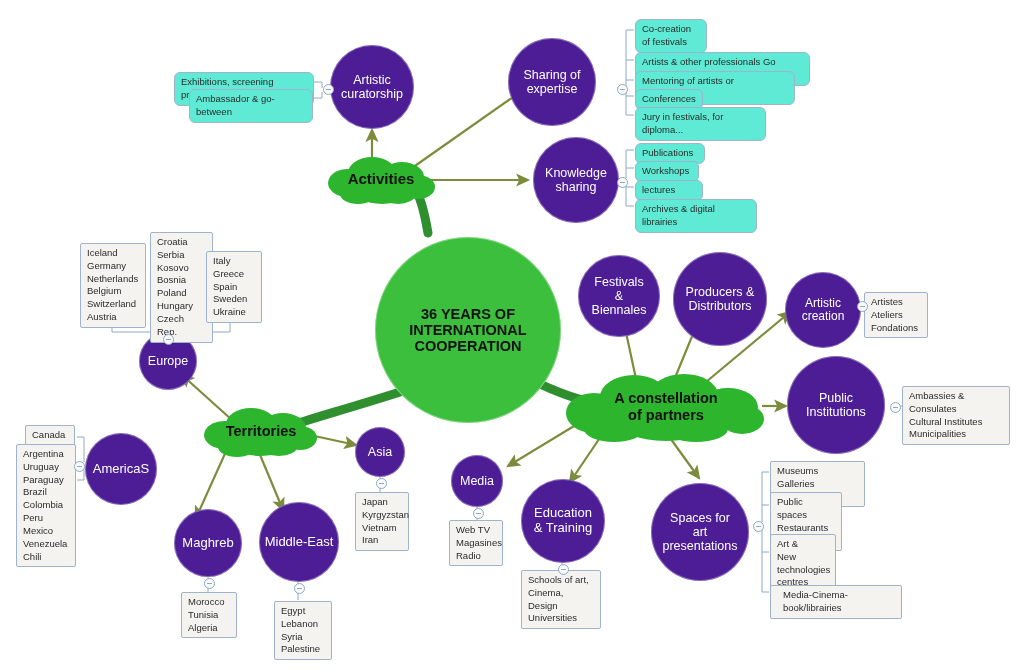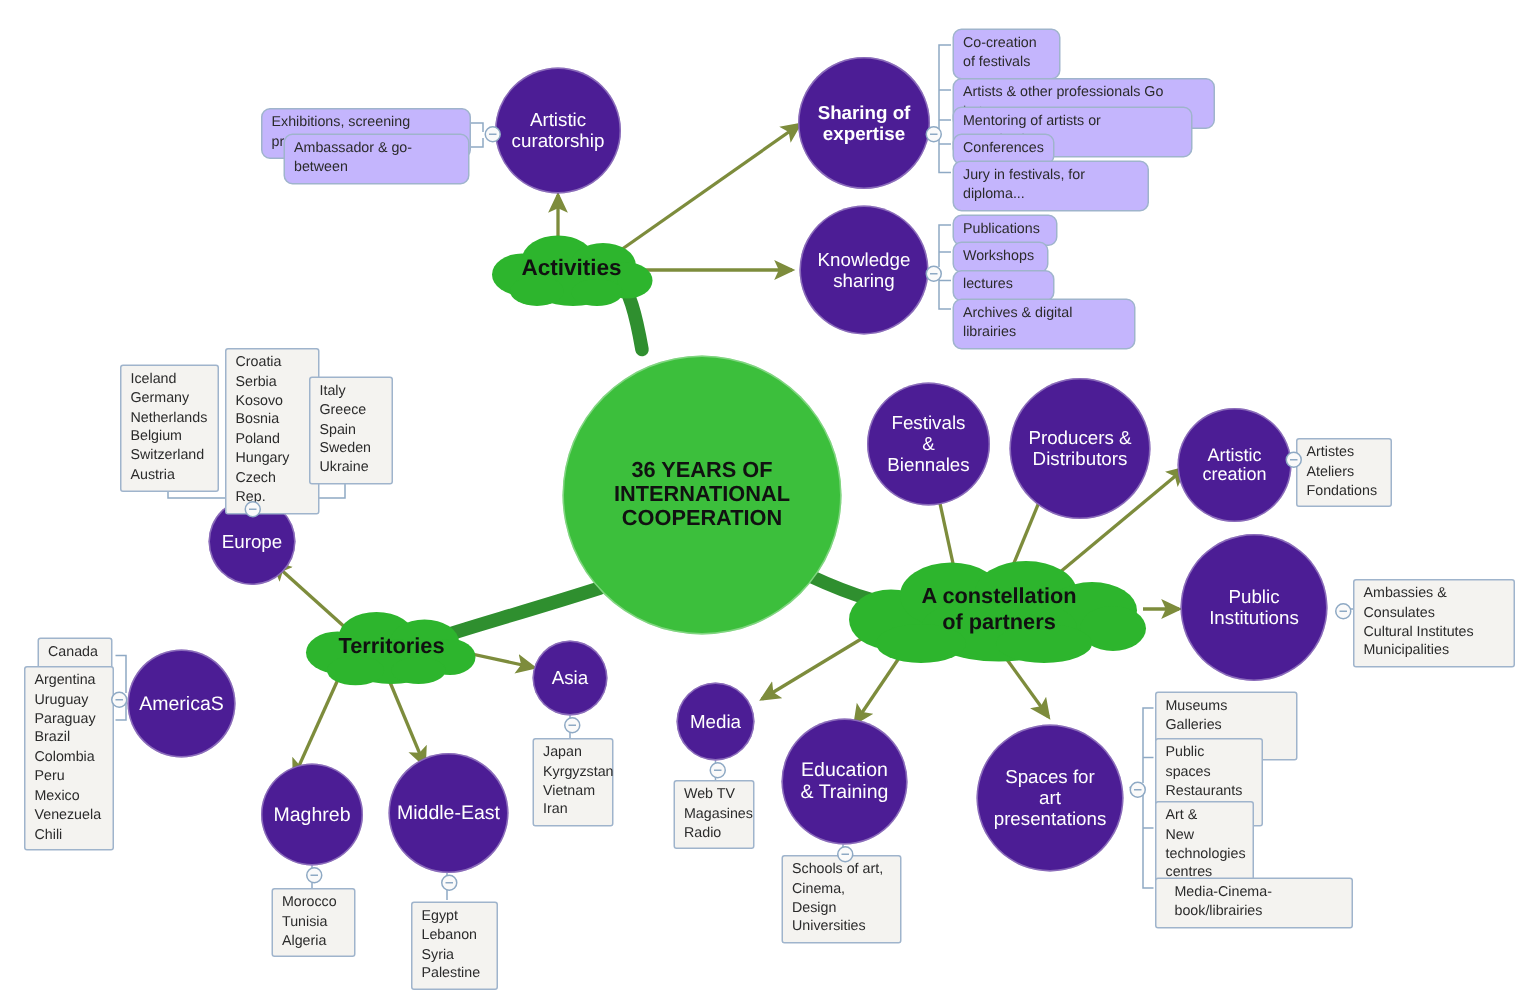--- a/index.html
+++ b/index.html
@@ -15,21 +15,21 @@
   .node span{display:block;padding:0 4px;}
 
   .cloudwrap{position:absolute;z-index:4;display:flex;align-items:center;justify-content:center;}
   .cloudwrap .cloudtxt{position:relative;z-index:2;color:#111;font-weight:bold;
         text-align:center;line-height:1.15;white-space:pre-line;}
   .cloudwrap svg{position:absolute;left:0;top:0;z-index:1;}
 
   .leaf{position:absolute;background:#f2f1ee;border:1px solid #9fb4cc;border-radius:3px;
         color:#2b2b2b;font-size:9.5px;line-height:1.35;padding:3px 6px;z-index:5;
         white-space:pre-line;box-sizing:border-box;}
-  .leaf.rounded{border-radius:6px;background:#c4b5fd;}
+  .leaf.rounded{border-radius:6px;background:#5eead4;}
   .leaf.plain{border-radius:2px;background:#f4f3f0;}
 
   .knob{position:absolute;width:9px;height:9px;border-radius:50%;
         border:1px solid #8ea9c4;background:#fafafa;z-index:6;}
   .knob:after{content:"";position:absolute;left:2px;top:3.5px;width:5px;height:1px;background:#8ea9c4;}
 </style>
 </head>
 <body>
 
 <div id="stage">
@@ -119,21 +119,21 @@
     </svg>
     <div class="cloudtxt" style="font-size:14.5px;">A constellation
 of partners</div>
   </div>
 
   <div class="node" style="left:330px;top:45px;width:84px;height:84px;font-size:12.5px;white-space:pre-line;">
     <span>Artistic
 curatorship</span>
   </div>
 
-  <div class="node" style="left:532px;top:38px;width:88px;height:88px;font-size:12.5px;white-space:pre-line;font-weight:bold;">
+  <div class="node" style="left:508px;top:38px;width:88px;height:88px;font-size:12.5px;white-space:pre-line;">
     <span>Sharing of
 expertise</span>
   </div>
 
   <div class="node" style="left:533px;top:137px;width:86px;height:86px;font-size:12.5px;white-space:pre-line;">
     <span>Knowledge
 sharing</span>
   </div>
 
   <div class="node" style="left:139px;top:332px;width:58px;height:58px;font-size:12.5px;">

